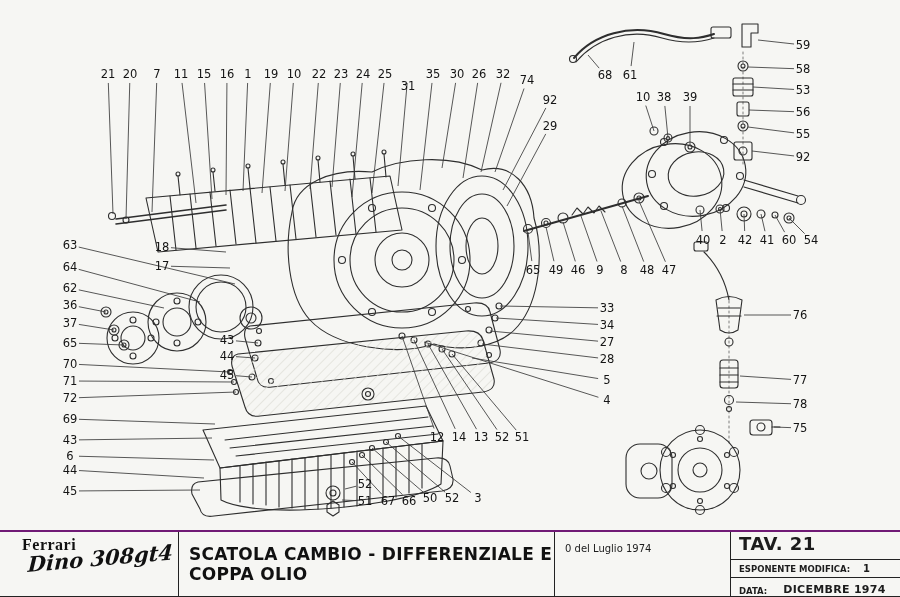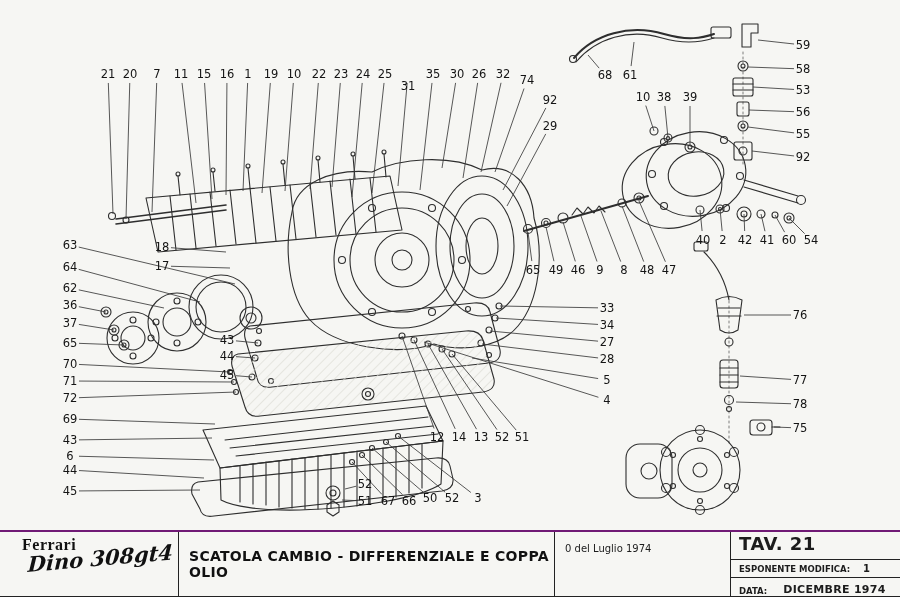--- a/index.html
+++ b/index.html
@@ -14,21 +14,21 @@
   
   .titleblock{position:absolute;left:0;bottom:0;width:900px;height:64px;
               border-top:2px solid #701a75;border-bottom:1px solid #222;
               display:grid;grid-template-columns:178px 376px 176px 170px;background:#f6f6f3;}
   .tb-left{padding:4px 0 0 22px;}
   .brand{font-family:"Liberation Serif",serif;font-weight:700;font-size:16px;letter-spacing:.5px;color:#111;}
   .model{display:inline-block;font-family:"DejaVu Serif",serif;font-style:italic;font-weight:700;
          font-size:21px;transform:rotate(-5deg) skewX(-8deg);transform-origin:left center;
          margin:-2px 0 0 6px;color:#111;}
   .tb-title-cell{border-left:1.5px solid #222;display:flex;align-items:center;padding-left:10px;}
-  .tb-title{font-weight:700;font-size:14px;letter-spacing:.3px;color:#111;}
+  .tb-title{font-weight:700;font-size:17px;letter-spacing:.3px;color:#111;}
   .tb-note{border-left:1.5px solid #222;padding:5px 6px 0 6px;font-size:9.5px;}
   .note-row1{display:flex;align-items:center;gap:4px;}
   .note-boxed{border:1px solid #222;padding:1px 4px;}
   .note-row2{margin-top:6px;padding-left:4px;font-size:10px;}
   .tb-tav{border-left:1.5px solid #222;display:flex;flex-direction:column;}
   .tav-row1{height:26px;border-bottom:1.5px solid #222;font-weight:700;font-size:18px;
             padding:1px 0 0 8px;letter-spacing:.5px;}
   .tav-row2{height:17px;border-bottom:1.5px solid #222;display:flex;align-items:center;
             padding:0 30px 0 8px;justify-content:space-between;}
   .tav-row2 .lbl{font-weight:700;font-size:8.5px;}

